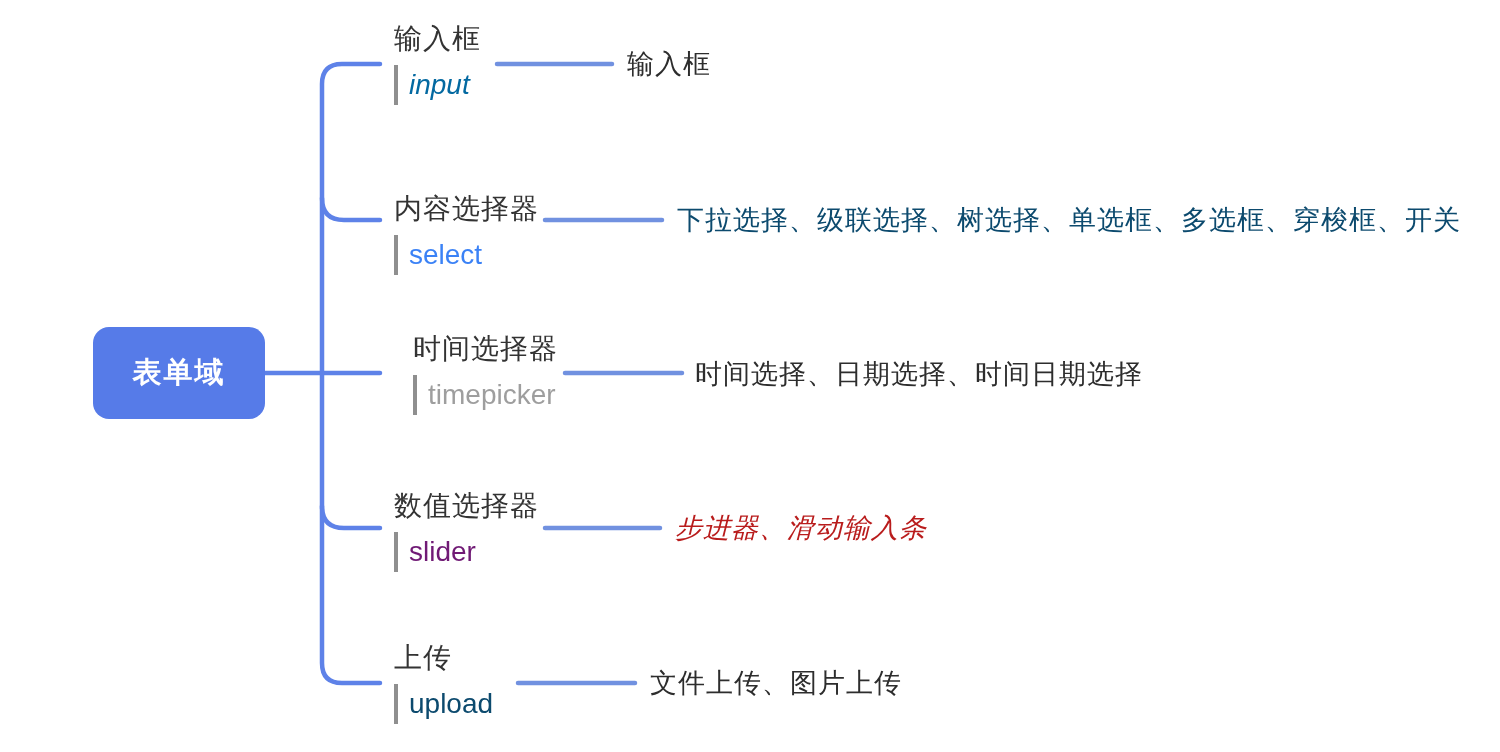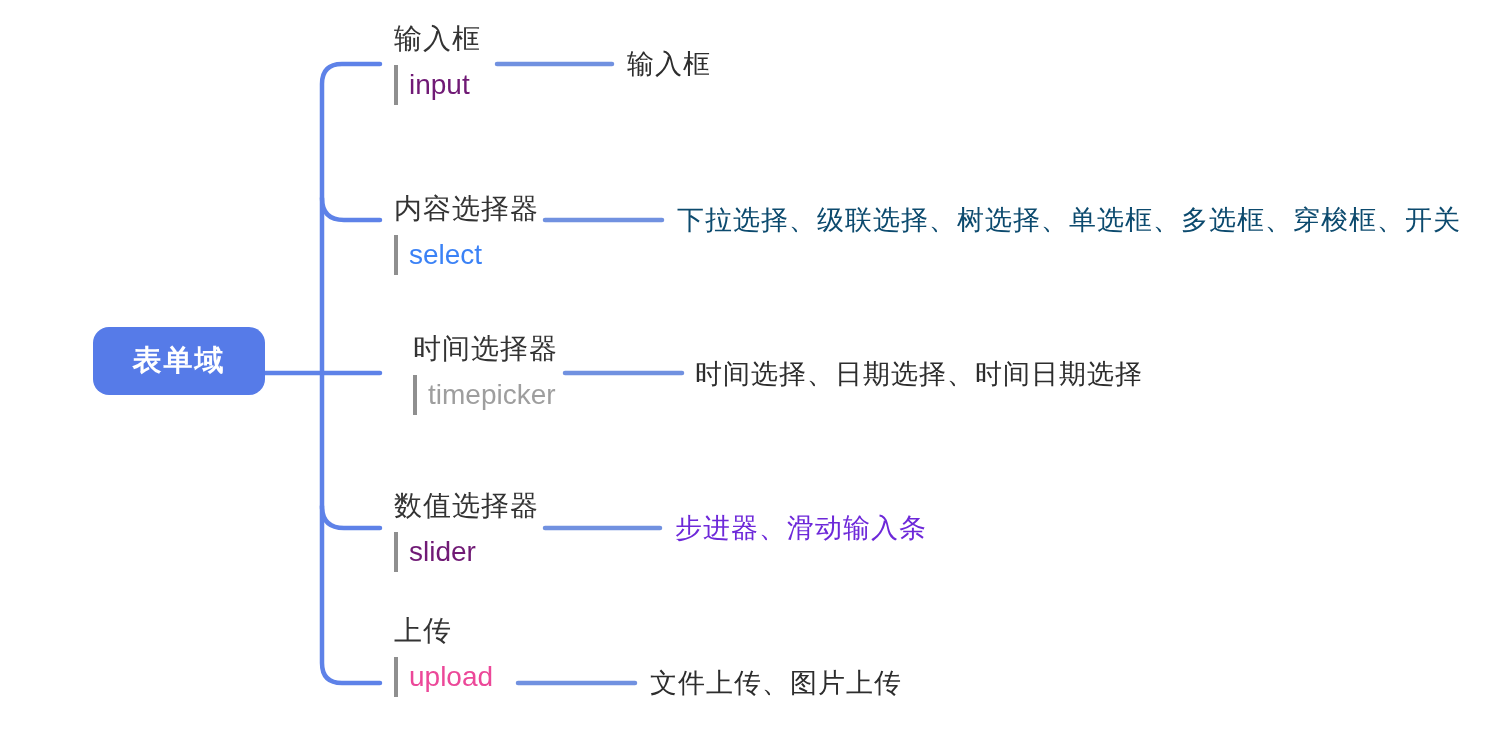--- a/index.html
+++ b/index.html
@@ -21,21 +21,21 @@
     top: 0;
     width: 1500px;
     height: 752px;
     pointer-events: none;
   }
   .root-node {
     position: absolute;
     left: 93px;
     top: 327px;
     width: 172px;
-    height: 68px;
+    height: 92px;
     border-radius: 16px;
     display: flex;
     align-items: center;
     justify-content: center;
     font-size: 29px;
     font-weight: bold;
     letter-spacing: 2px;
     cursor: pointer;
   }
   .branch-node {
@@ -73,21 +73,21 @@
     line-height: 36px;
     font-size: 27px;
     letter-spacing: 1px;
     white-space: nowrap;
     cursor: pointer;
   }
   .b1 { top: 22px; }
   .b2 { top: 192px; }
   .b3 { top: 332px; margin-left: 19px; }
   .b4 { top: 489px; }
-  .b5 { top: 614px; justify-content: flex-end; }
+  .b5 { top: 641px; justify-content: flex-end; }
   .l1 { left: 627px; top: 46px; }
   .l2 { left: 677px; top: 202px; }
   .l3 { left: 695px; top: 356px; }
   .l4 { left: 675px; top: 510px; }
   .l5 { left: 650px; top: 665px; }
 </style>
 </head>
 <body>
 
 <div class="canvas" style="background-color: rgb(255, 255, 255);">
@@ -109,21 +109,21 @@
   </svg>
 
   <div class="root-node" style="background-color: rgb(86, 123, 232);">
     <span style="color: rgb(255, 255, 255);">表单域</span>
   </div>
 
   <div class="branch-node b1">
     <div class="branch-title" style="color: rgb(51, 51, 51);">输入框</div>
     <div class="branch-sub">
       <div class="sub-bar" style="background-color: rgb(143, 143, 143);"></div>
-      <div class="sub-text" style="color: #701a75;">input</div>
+      <div class="sub-text" style="color: #0369a1; font-style: italic;">input</div>
     </div>
   </div>
 
   <div class="branch-node b2">
     <div class="branch-title" style="color: rgb(51, 51, 51);">内容选择器</div>
     <div class="branch-sub">
       <div class="sub-bar" style="background-color: rgb(143, 143, 143);"></div>
       <div class="sub-text" style="color: #3b82f6;">select</div>
     </div>
   </div>
@@ -141,23 +141,23 @@
     <div class="branch-sub">
       <div class="sub-bar" style="background-color: rgb(143, 143, 143);"></div>
       <div class="sub-text" style="color: #701a75;">slider</div>
     </div>
   </div>
 
   <div class="branch-node b5">
     <div class="branch-title" style="color: rgb(51, 51, 51);">上传</div>
     <div class="branch-sub">
       <div class="sub-bar" style="background-color: rgb(143, 143, 143);"></div>
-      <div class="sub-text" style="color: #ec4899;">upload</div>
+      <div class="sub-text" style="color: #0c4a6e;">upload</div>
     </div>
   </div>
 
   <div class="leaf-node l1" style="color: rgb(45, 45, 45);">输入框</div>
   <div class="leaf-node l2" style="color: #0c4a6e;">下拉选择、级联选择、树选择、单选框、多选框、穿梭框、开关</div>
   <div class="leaf-node l3" style="color: rgb(45, 45, 45);">时间选择、日期选择、时间日期选择</div>
-  <div class="leaf-node l4" style="color: #6d28d9;">步进器、滑动输入条</div>
+  <div class="leaf-node l4" style="color: #b91c1c; font-style: italic;">步进器、滑动输入条</div>
   <div class="leaf-node l5" style="color: rgb(45, 45, 45);">文件上传、图片上传</div>
 
 </div>
 
 </body></html>

